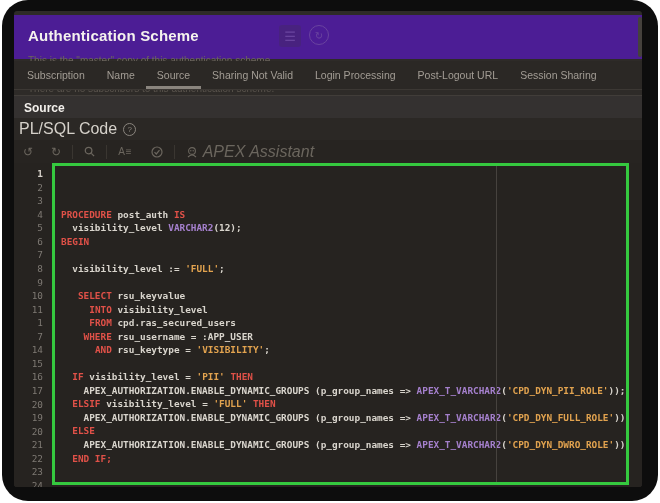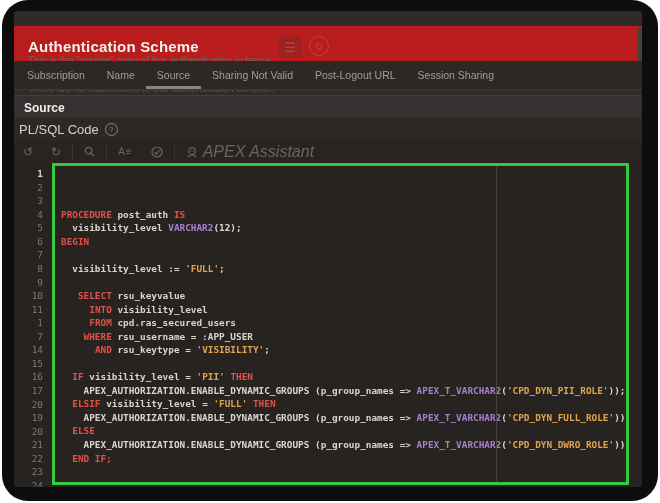--- a/index.html
+++ b/index.html
@@ -1,21 +1,21 @@
 <!DOCTYPE html>
 <html style="--accent-green: #35c93f; --tab-active-underline: #5c8f64; --keyword: #e05148; --string: #e2a34f; --type: #a580cd; --code-text: #d9d5cd;"><head>
 <meta charset="utf-8">
 <style>
   html,body{margin:0;padding:0;background:#ffffff;font-family:"Liberation Sans",sans-serif;}
   .stage{position:relative;width:660px;height:503px;overflow:hidden;}
   .frame{position:absolute;left:2px;top:0px;width:656px;height:501px;background:#0d0d0d;border-radius:26px;}
   .screen{position:absolute;left:12px;top:11px;width:628px;height:476px;background:#2e2b28;border-radius:3px;overflow:hidden;}
 
   
-  .titlebar{position:absolute;left:0;top:15px;width:100%;height:44px;background:#b91c1c;}
+  .titlebar{position:absolute;left:0;top:4px;width:100%;height:44px;background:#4c1d95;}
   .titlebar h1{margin:0;padding:12px 0 0 14px;font-size:15px;font-weight:bold;color:#f5f2ee;letter-spacing:.2px;}
   .ghost-icons{position:absolute;left:265px;top:10px;display:flex;gap:8px;opacity:.22;}
   .ghost-icons .gi{width:22px;height:22px;display:flex;align-items:center;justify-content:center;
     color:#cfc9c0;font-size:13px;background:#3b3733;border-radius:3px;}
   .ghost-icons .gi.round{background:transparent;border:1.5px solid #cfc9c0;border-radius:50%;width:18px;height:18px;font-size:10px;}
   .scroll-thumb{position:absolute;right:0;top:2px;width:4px;height:40px;background:#45413c;border-radius:2px;}
 
   
   .hint1{position:absolute;left:14px;top:44px;font-size:10px;color:#6b655d;z-index:1;white-space:nowrap;}
   .hint2{position:absolute;left:14px;top:72px;font-size:10px;color:#5a544d;z-index:1;white-space:nowrap;}
@@ -28,21 +28,21 @@
   .tab.marked{box-shadow:inset 0 -3px 0 #8a857e;}
 
   
   .source-band{position:absolute;left:0;top:84px;width:100%;height:23px;background:#343130;
     border-top:1px solid #413d39;z-index:2;}
   .source-band .lbl{font-size:12px;font-weight:bold;color:#f3f0ec;padding:5px 0 0 10px;}
 
   
   .plsql-row{position:absolute;left:0;top:107px;width:100%;height:22px;background:#2b2825;z-index:2;
     display:flex;align-items:center;gap:6px;padding-left:5px;box-sizing:border-box;}
-  .plsql-row .lbl{font-size:13px;color:#d5d1ca;}
+  .plsql-row .lbl{font-size:16px;color:#d5d1ca;}
   .help-icon{width:11px;height:11px;border:1px solid #8a857e;border-radius:50%;color:#8a857e;
     font-size:8px;line-height:11px;text-align:center;display:inline-block;}
 
   
   .toolbar{position:absolute;left:0;top:129px;width:100%;height:23px;background:#272421;z-index:2;
     display:flex;align-items:center;color:#6b665e;font-size:12px;}
   .tbtn{padding:0 9px;display:flex;align-items:center;gap:5px;height:100%;}
   .tsep{width:1px;height:14px;background:#3a3631;margin:0 2px;}
   .tbtn svg{display:block;}
   .az{font-size:10px;letter-spacing:1px;}
@@ -83,20 +83,21 @@
       </div>
 
       <div class="hint1">This is the "master" copy of this authentication scheme.</div>
       <div class="hint2">There are no subscribers to this authentication scheme.</div>
 
       <div class="tabbar">
           <div class="tab">Subscription</div>
           <div class="tab">Name</div>
           <div class="tab marked">Source</div>
           <div class="tab">Sharing Not Valid</div>
+          <div class="tab">Login Processing</div>
           <div class="tab">Post-Logout URL</div>
           <div class="tab">Session Sharing</div>
         </div>
 
       <div class="source-band">
         <div class="lbl">Source</div>
       </div>
 
       <div class="plsql-row">
         <span class="lbl">PL/SQL Code</span>

